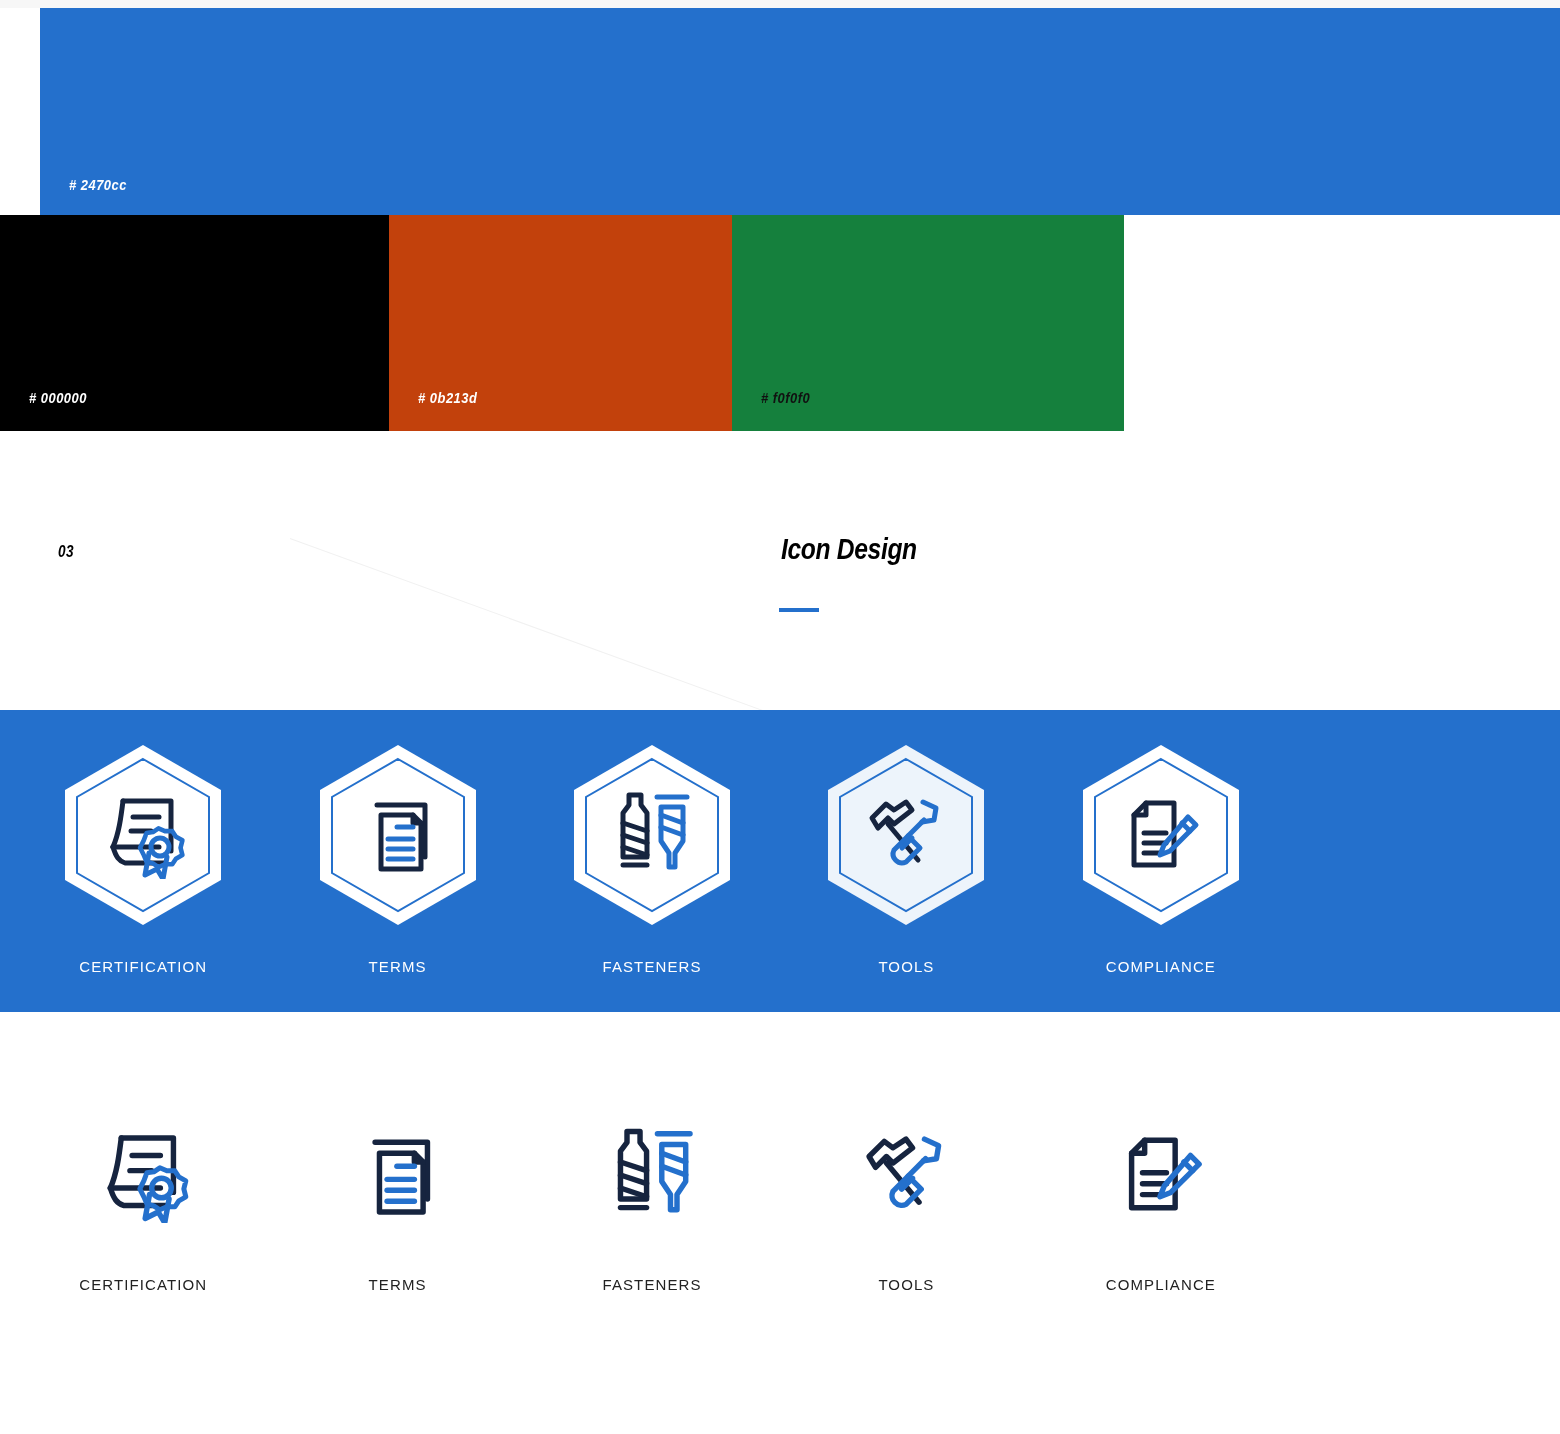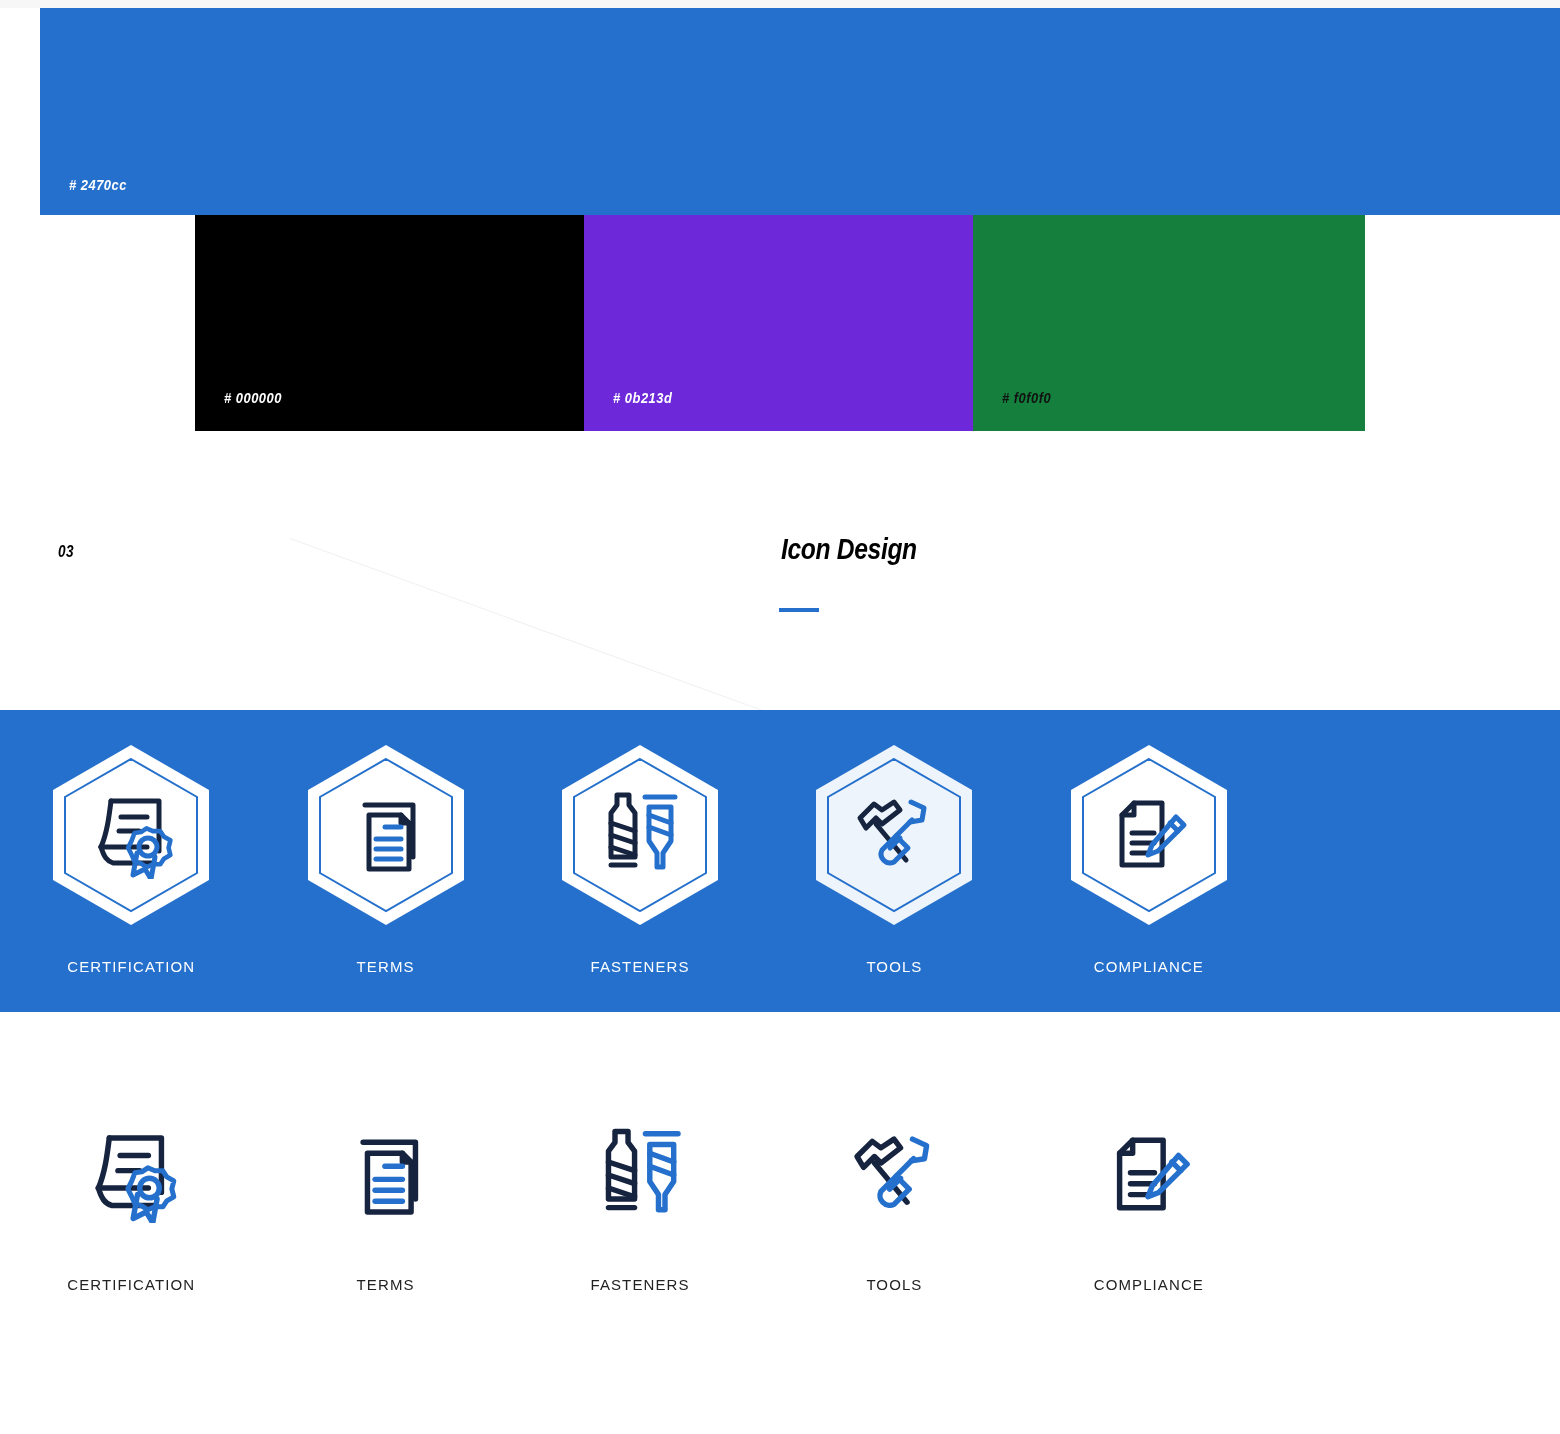--- a/index.html
+++ b/index.html
@@ -35,25 +35,24 @@
     background: #2470cc;
     margin-left: 40px;
   }
 
   
   .swatch-row {
     position: absolute;
     left: 0; top: 215px;
     width: 1560px; height: 216px;
     display: flex;
-    justify-content: center;
   }
   .swatch { position: relative; height: 216px; }
   .sw-black { width: 389px; background: #000000; }
-  .sw-navy  { width: 389px; background: #6d28d9; }
+  .sw-navy  { width: 343px; background: #c2410c; }
   .sw-grey  { width: 392px; background: #15803d; }
   .sw-white { width: 390px; background: #ffffff; }
 
   .hexlabel {
     position: absolute;
     left: 29px;
     bottom: 25px;
     font-family: "Liberation Sans", sans-serif;
     font-size: 15px;
     font-weight: 700;
@@ -118,21 +117,21 @@
   .icon-band {
     position: absolute;
     left: 0; top: 710px;
     width: 1560px; height: 302px;
     background: #2470cc;
     overflow: hidden;
   }
 
   .icon-row {
     position: absolute;
-    left: 4px;
+    left: 16px;
     width: 1272px;
     display: flex;
   }
   .icon-row.top    { top: 742px; }
   .icon-row.bottom { top: 1110px; }
   .icon-cell {
     width: 312px;
     display: flex;
     flex-direction: column;
     align-items: center;

